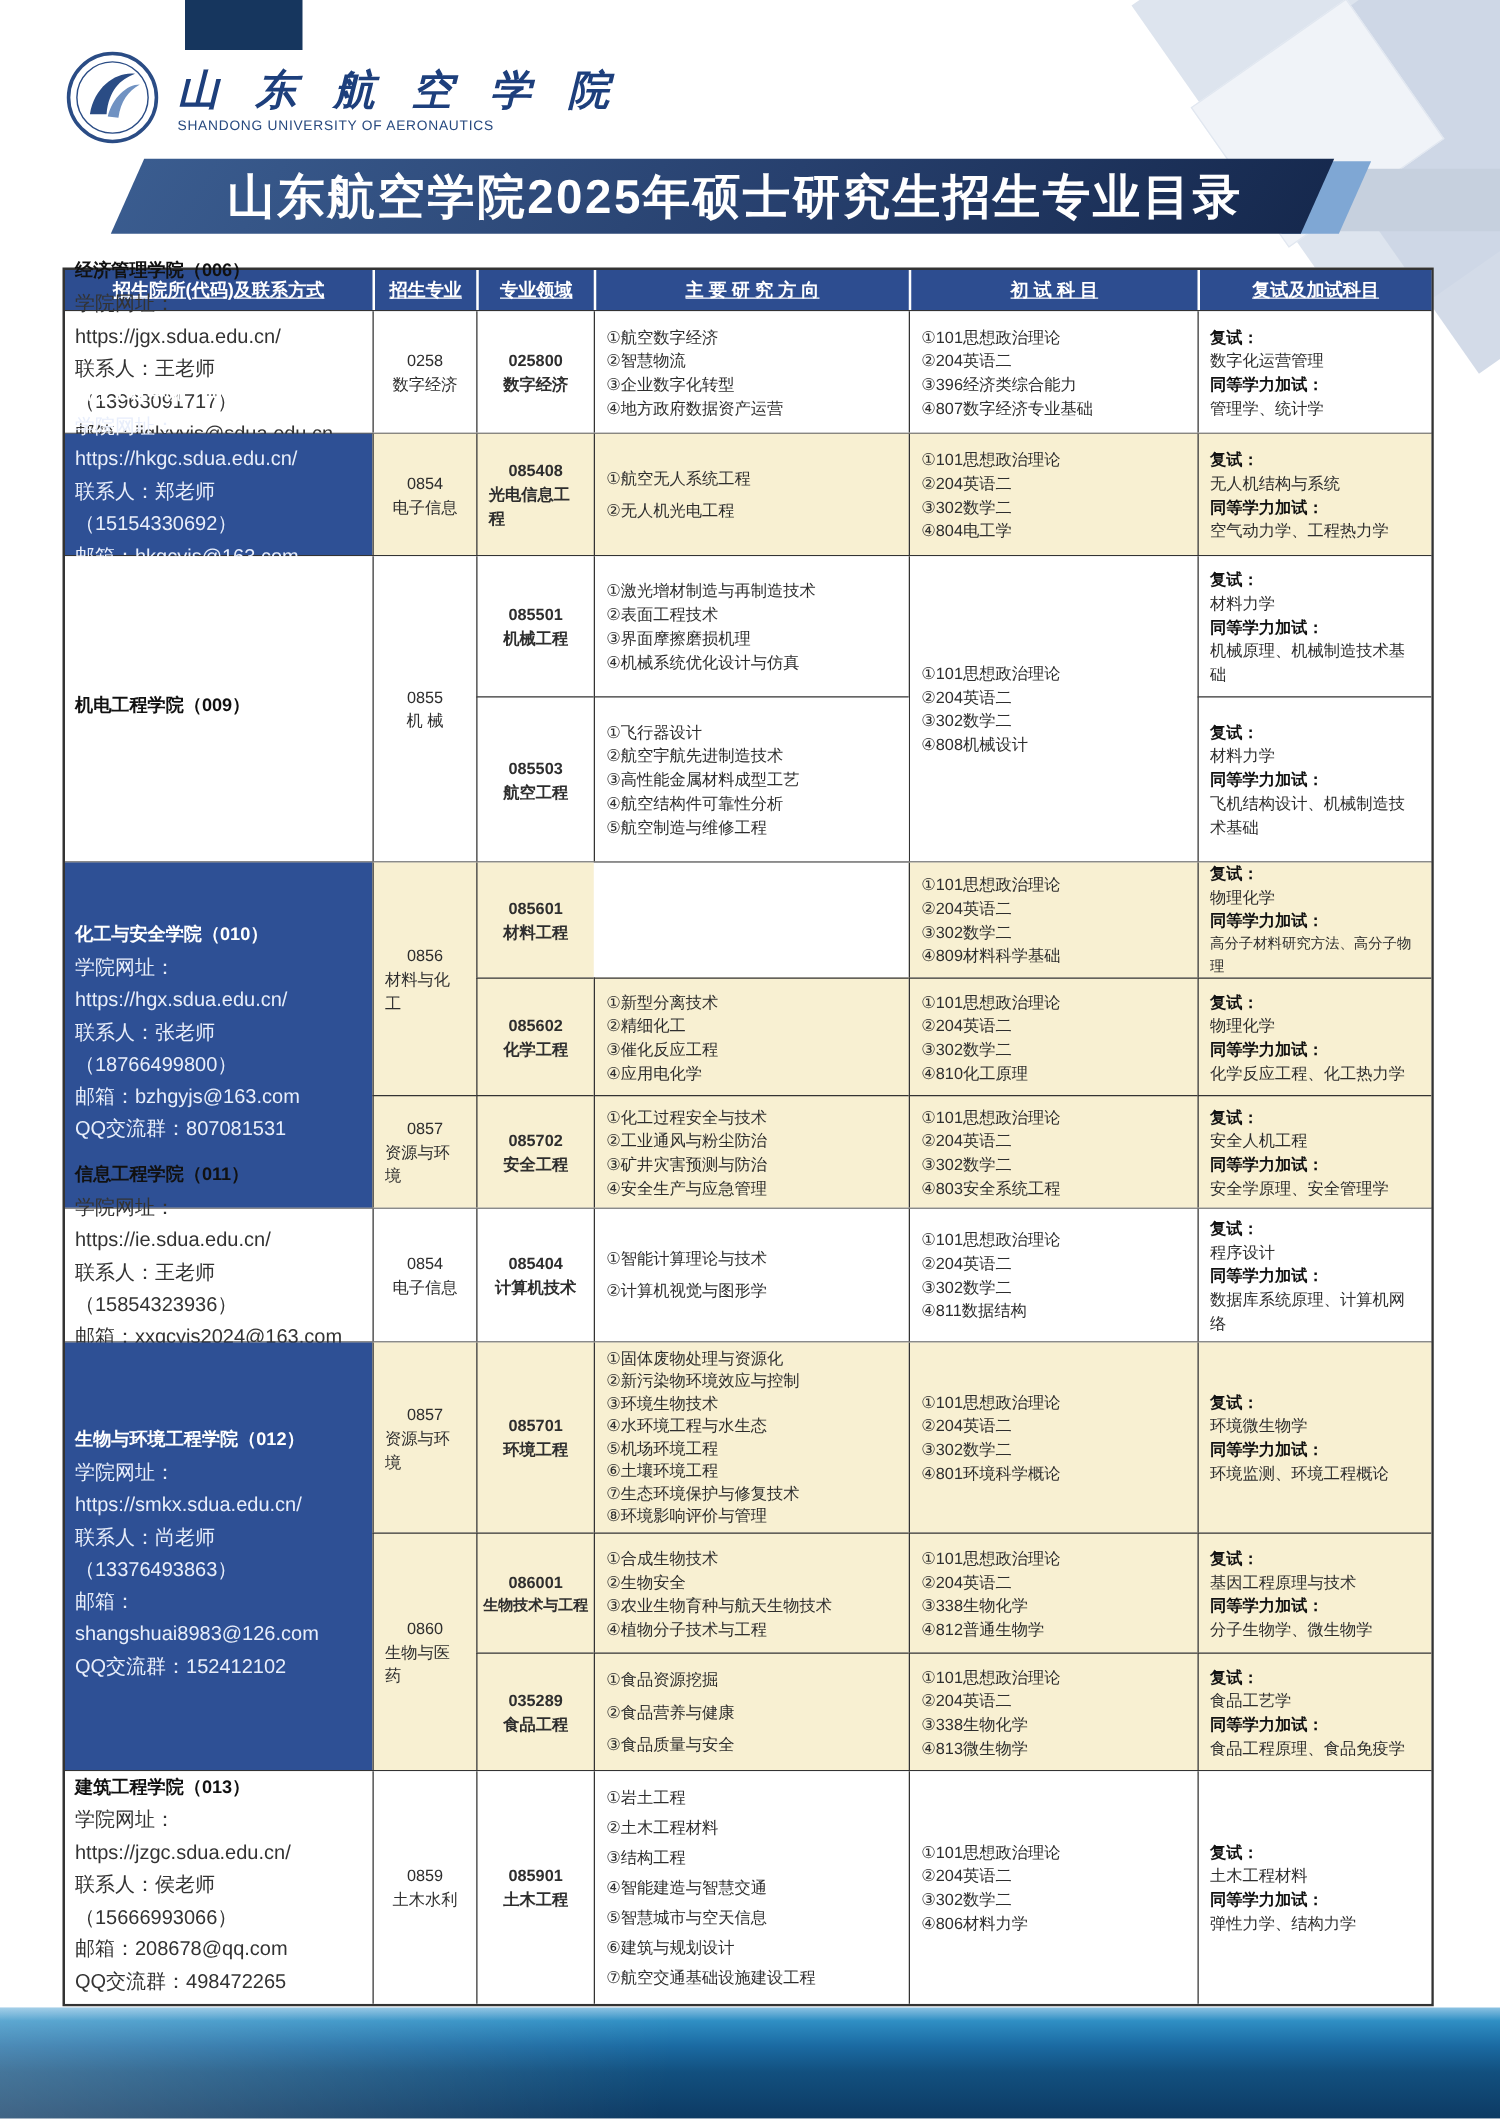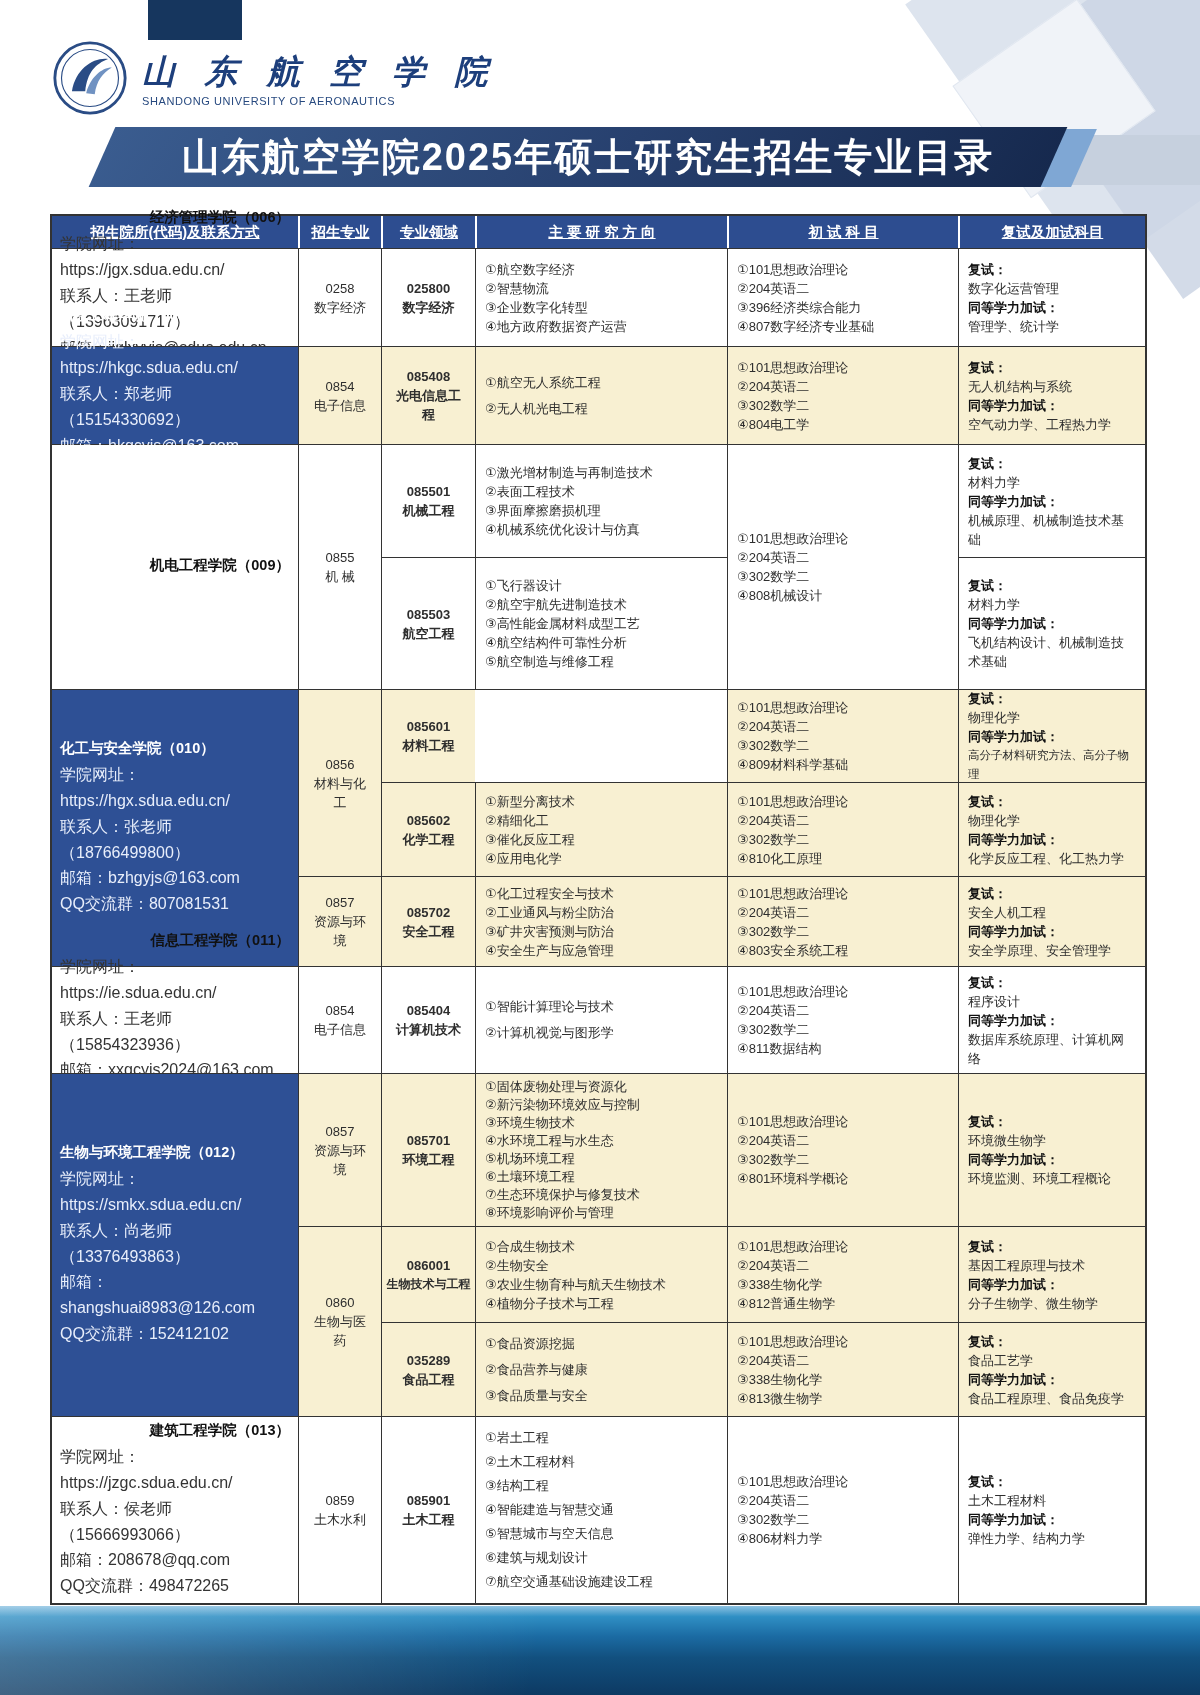--- a/index.html
+++ b/index.html
@@ -39,36 +39,36 @@
   .thead .hcell{background:#2d4d90;color:#fff;font-size:14.5px;font-weight:bold;height:32px;
      display:flex;align-items:center;justify-content:center;text-decoration:underline;}
   .thead .hcell + .hcell{border-left:2px solid #fff;}
   .thead{border-bottom:1.4px solid #333;}
   .grp + .grp{border-top:1.4px solid #333;}
 
   .cell{box-sizing:border-box;display:flex;flex-direction:column;justify-content:center;
         padding:4px 9px;font-size:13px;line-height:19px;}
   .bl{border-left:1.4px solid #333;}
   .bt{border-top:1.4px solid #333;}
-  .center{align-items:center;text-align:center;}
+  .center{align-items:center;text-align:left;}
   .left{align-items:flex-start;text-align:left;}
   .prel{white-space:pre-line;}
   .bold{font-weight:bold;}
   .b{font-weight:bold;color:#111;}
   .roomy{line-height:24px;}
   .roomy2{line-height:26px;}
   .compact{line-height:18px;}
 
   .gc1{grid-column:1}.gc2{grid-column:2}.gc3{grid-column:3}.gc4{grid-column:4}.gc5{grid-column:5}.gc6{grid-column:6}
   .gr1{grid-row:1}.gr2{grid-row:2}.gr3{grid-row:3}.gr12{grid-row:1/3}.gr13{grid-row:1/4}.gr23{grid-row:2/4}
 
   .light .cell{background:#ffffff;}
   .tan .cell{background:#f8f0d2;}
   .college{padding:6px 8px;}
-  .light .college{background:#fff;align-items:flex-end;}
+  .light .college{background:#fff;}
   .tan .college{background:#2e5095;}
   .college-name{font-size:14.5px;font-weight:bold;margin-bottom:4px;color:#111;}
   .college-contact{font-size:16px;line-height:1.62;color:#333;}
   .tan .college .college-name{color:#fff;}
   .tan .college .college-contact{color:#e8eefb;}
   .code2{font-size:13px;}
 </style>
 </head>
 <body>
 

